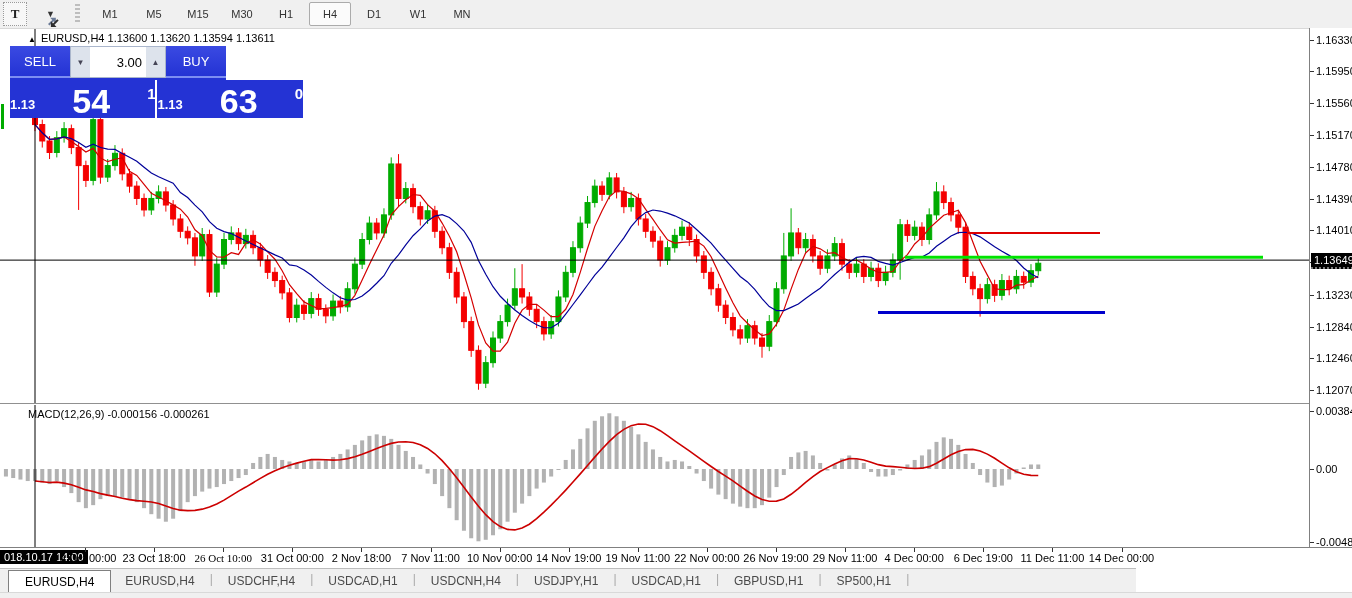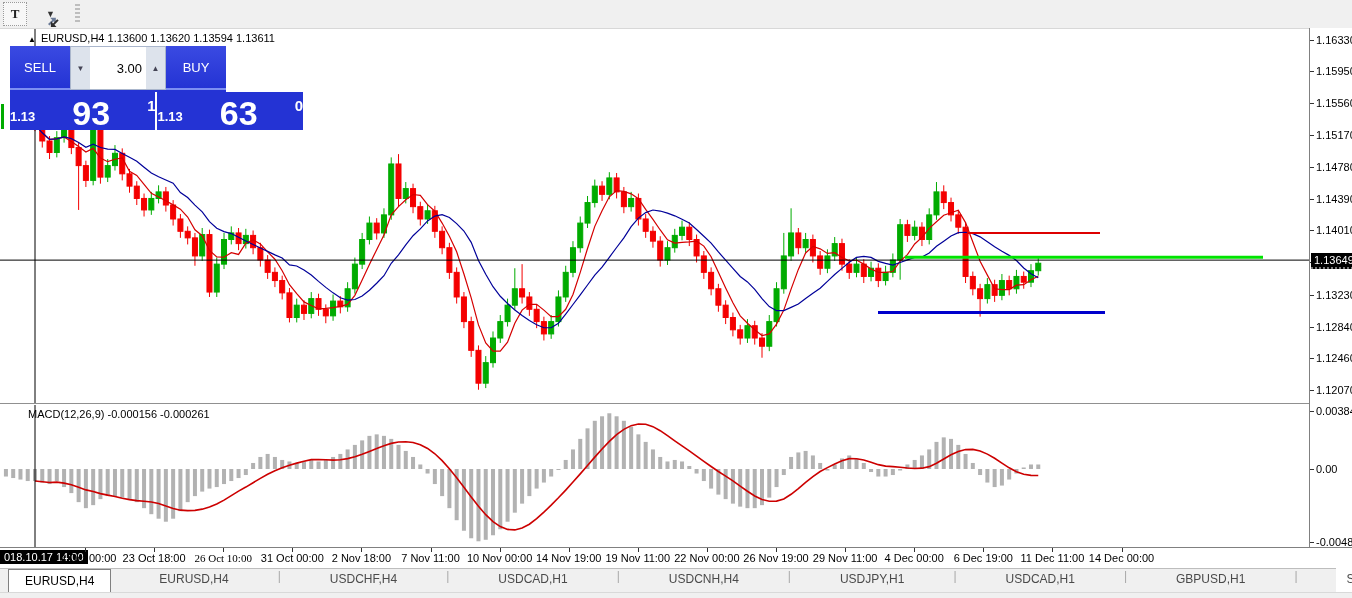--- a/index.html
+++ b/index.html
@@ -29,29 +29,29 @@
   .ax-label{position:absolute;left:6px;font-size:11px;color:#000;white-space:nowrap;}
   .ax-tick{position:absolute;left:0;width:4px;height:1px;background:#333;}
   .cur-price{position:absolute;left:1px;background:#000;color:#fff;font-size:11px;padding:1px 3px 1px 3px;
              border-bottom:2px dotted #777;}
   
   .time-axis{position:absolute;left:0;top:547px;width:1352px;height:21px;background:#fff;border-top:1px solid #808080;}
   .t-label{position:absolute;top:4px;font-size:11px;color:#000;transform:translateX(-50%);white-space:nowrap;}
   .t-tick{position:absolute;top:0;width:1px;height:4px;background:#333;}
   .date-box{position:absolute;left:0;top:2px;background:#000;color:#fff;font-size:11px;padding:1px 4px;}
   
-  .tabbar{position:absolute;left:0;top:568px;width:1336px;height:24px;background:#f0f0f0;
-          border-top:1px solid #bdbdbd;display:flex;align-items:flex-start;font-size:12px;gap:34px;}
+  .tabbar{position:absolute;left:0;top:568px;width:1136px;height:24px;background:#f0f0f0;
+          border-top:1px solid #bdbdbd;display:flex;align-items:center;font-size:12px;}
   .tab{padding:3px 14px 4px 14px;color:#4a4a4a;position:relative;cursor:default;white-space:nowrap;}
   .tab.active{background:#fff;border:1px solid #808080;border-bottom:none;color:#000;margin-left:8px;padding:4px 16px;}
   .tab-sep{color:#a8a8a8;padding:0 1px 4px 1px;}
   .status-strip{position:absolute;left:0;top:592px;width:1352px;height:6px;background:#f0f0f0;border-top:1px solid #d9d9d9;}
   
   .trade-panel{position:absolute;left:10px;top:46px;width:216px;background:#2433d4;padding-bottom:0;}
-  .tp-row1{display:flex;height:44px;align-items:stretch;}
+  .tp-row1{display:flex;height:32px;align-items:stretch;}
   .tp-btn{width:66px;display:flex;align-items:center;justify-content:center;color:#fff;font-size:13px;
           background:linear-gradient(180deg,#3a4ae2,#2433d4);border:none;border-bottom:2px solid #7d8ef2;cursor:pointer;}
   .tp-spin{flex:1;display:flex;background:#d9dfe9;border:1px solid #aab6cc;}
   .tp-arrow{width:19px;display:flex;align-items:center;justify-content:center;font-size:8px;color:#445;
             background:#dde3ec;border:none;cursor:pointer;}
   .tp-input{width:48px;flex:1;border:none;outline:none;text-align:right;font-size:13px;padding:0 4px;
             font-family:"Liberation Sans",sans-serif;color:#000;}
   .tp-row2{display:flex;margin-top:2px;}
   .tp-price{flex:1;height:36px;background:#2433d4;color:#fff;display:flex;align-items:flex-end;justify-content:center;
             padding-bottom:2px;gap:36px;}
@@ -70,20 +70,31 @@
     <div class="icon-btn">
       <span>
         <svg width="16" height="16" viewBox="0 0 16 16">
           <path d="M3 6 L9 6 L9 3 L13 7 L9 11 L9 8 L3 8 Z" fill="#6a7a96" transform="rotate(-45 8 8)"></path>
           <path d="M13 10 L7 10 L7 7 L3 11 L7 15 L7 12 L13 12 Z" fill="#2d2d2d" transform="rotate(-45 8 8) translate(0,-1)"></path>
         </svg>
       </span>
       <span class="caret">▼</span>
     </div>
     <div class="grip"></div>
+    <div id="tfButtons" style="display:flex;">
+        <div class="tf-btn">M1</div>
+        <div class="tf-btn">M5</div>
+        <div class="tf-btn">M15</div>
+        <div class="tf-btn">M30</div>
+        <div class="tf-btn">H1</div>
+        <div class="tf-btn active">H4</div>
+        <div class="tf-btn">D1</div>
+        <div class="tf-btn">W1</div>
+        <div class="tf-btn">MN</div>
+      </div>
   </div>
   <div class="pane-top-line"></div>
 
   <svg id="priceSVG" style="left:0;top:28px" width="1309" height="377" viewBox="0 28 1309 377">
       <rect x="1" y="104" width="3" height="25" fill="#00ab00"></rect>
       <line x1="35" y1="109.78499999999961" x2="35" y2="131.13100000000088" stroke="#f40000" stroke-width="1"></line>
       <rect x="32.5" y="114.7110000000009" width="5" height="9.85199999999891" fill="#f40000" stroke="#f40000"></rect>
       <line x1="42.269999999999996" y1="119.63700000000034" x2="42.269999999999996" y2="147.5510000000009" stroke="#f40000" stroke-width="1"></line>
       <rect x="39.769999999999996" y="124.5629999999998" width="5" height="16.42000000000003" fill="#f40000" stroke="#f40000"></rect>
       <line x1="49.54" y1="136.05700000000036" x2="49.54" y2="159.04499999999965" stroke="#f40000" stroke-width="1"></line>
@@ -528,21 +539,21 @@
       <div class="tp-spin">
         <button class="tp-arrow">▼</button>
         <input class="tp-input" value="3.00" style="">
         <button class="tp-arrow">▲</button>
       </div>
       <button class="tp-btn">BUY</button>
     </div>
     <div class="tp-row2">
       <div class="tp-price left">
         <span class="tp-small">1.13</span>
-        <span class="tp-big">93</span>
+        <span class="tp-big">54</span>
         <span class="tp-sup">1</span>
       </div>
       <div class="tp-price">
         <span class="tp-small">1.13</span>
         <span class="tp-big">63</span>
         <span class="tp-sup">0</span>
       </div>
     </div>
   </div>
 

